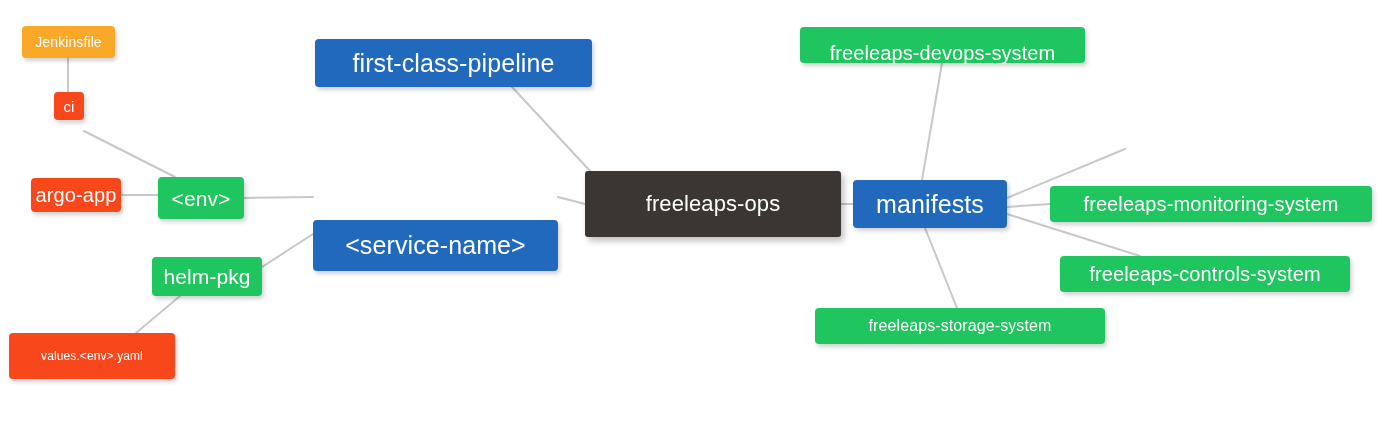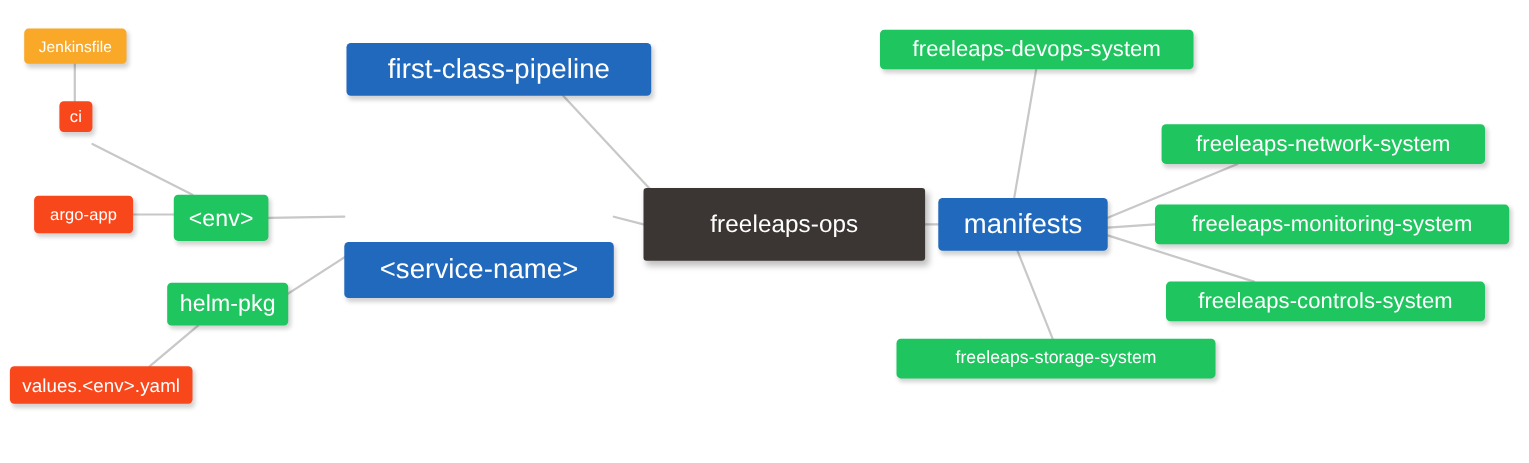--- a/index.html
+++ b/index.html
@@ -84,31 +84,28 @@
     </div>
     <div class="node" style="left: 152px; top: 257px; width: 110px; height: 39px; background: rgb(31, 197, 95); font-size: 21px; color: rgb(255, 255, 255); text-align: center;">
       <span>helm-pkg</span>
     </div>
     <div class="node" style="left: 54px; top: 92px; width: 30px; height: 28px; background: rgb(249, 71, 28); font-size: 15px; color: rgb(255, 255, 255);">
       <span>ci</span>
     </div>
     <div class="node" style="left: 22px; top: 26px; width: 93px; height: 32px; background: rgb(249, 168, 40); font-size: 14px; color: rgb(255, 255, 255);">
       <span>Jenkinsfile</span>
     </div>
-    <div class="node" style="left: 31px; top: 178px; width: 90px; height: 34px; background: rgb(249, 71, 28); font-size: 15px; color: rgb(255, 255, 255);">
+    <div class="node" style="left: 31px; top: 178px; width: 90px; height: 34px; background: rgb(249, 71, 28); font-size: 20px; color: rgb(255, 255, 255);">
       <span>argo-app</span>
     </div>
-    <div class="node" style="left: 9px; top: 333px; width: 166px; height: 34px; background: rgb(249, 71, 28); font-size: 17px; color: rgb(255, 255, 255);">
+    <div class="node" style="left: 9px; top: 333px; width: 166px; height: 46px; background: rgb(249, 71, 28); font-size: 12px; color: rgb(255, 255, 255);">
       <span>values.&lt;env&gt;.yaml</span>
     </div>
-    <div class="node" style="left: 800px; top: 27px; width: 285px; height: 36px; background: rgb(31, 197, 95); font-size: 20px; color: rgb(255, 255, 255);">
+    <div class="node" style="left: 800px; top: 27px; width: 285px; height: 36px; background: rgb(31, 197, 95); font-size: 20px; color: rgb(255, 255, 255); align-items: flex-end;">
       <span>freeleaps-devops-system</span>
-    </div>
-    <div class="node" style="left: 1056px; top: 113px; width: 294px; height: 36px; background: rgb(31, 197, 95); font-size: 20px; color: rgb(255, 255, 255);">
-      <span>freeleaps-network-system</span>
     </div>
     <div class="node" style="left: 1050px; top: 186px; width: 322px; height: 36px; background: rgb(31, 197, 95); font-size: 20px; color: rgb(255, 255, 255);">
       <span>freeleaps-monitoring-system</span>
     </div>
     <div class="node" style="left: 1060px; top: 256px; width: 290px; height: 36px; background: rgb(31, 197, 95); font-size: 20px; color: rgb(255, 255, 255); text-align: right;">
       <span>freeleaps-controls-system</span>
     </div>
     <div class="node" style="left: 815px; top: 308px; width: 290px; height: 36px; background: rgb(31, 197, 95); font-size: 16px; color: rgb(255, 255, 255);">
       <span>freeleaps-storage-system</span>
     </div>

